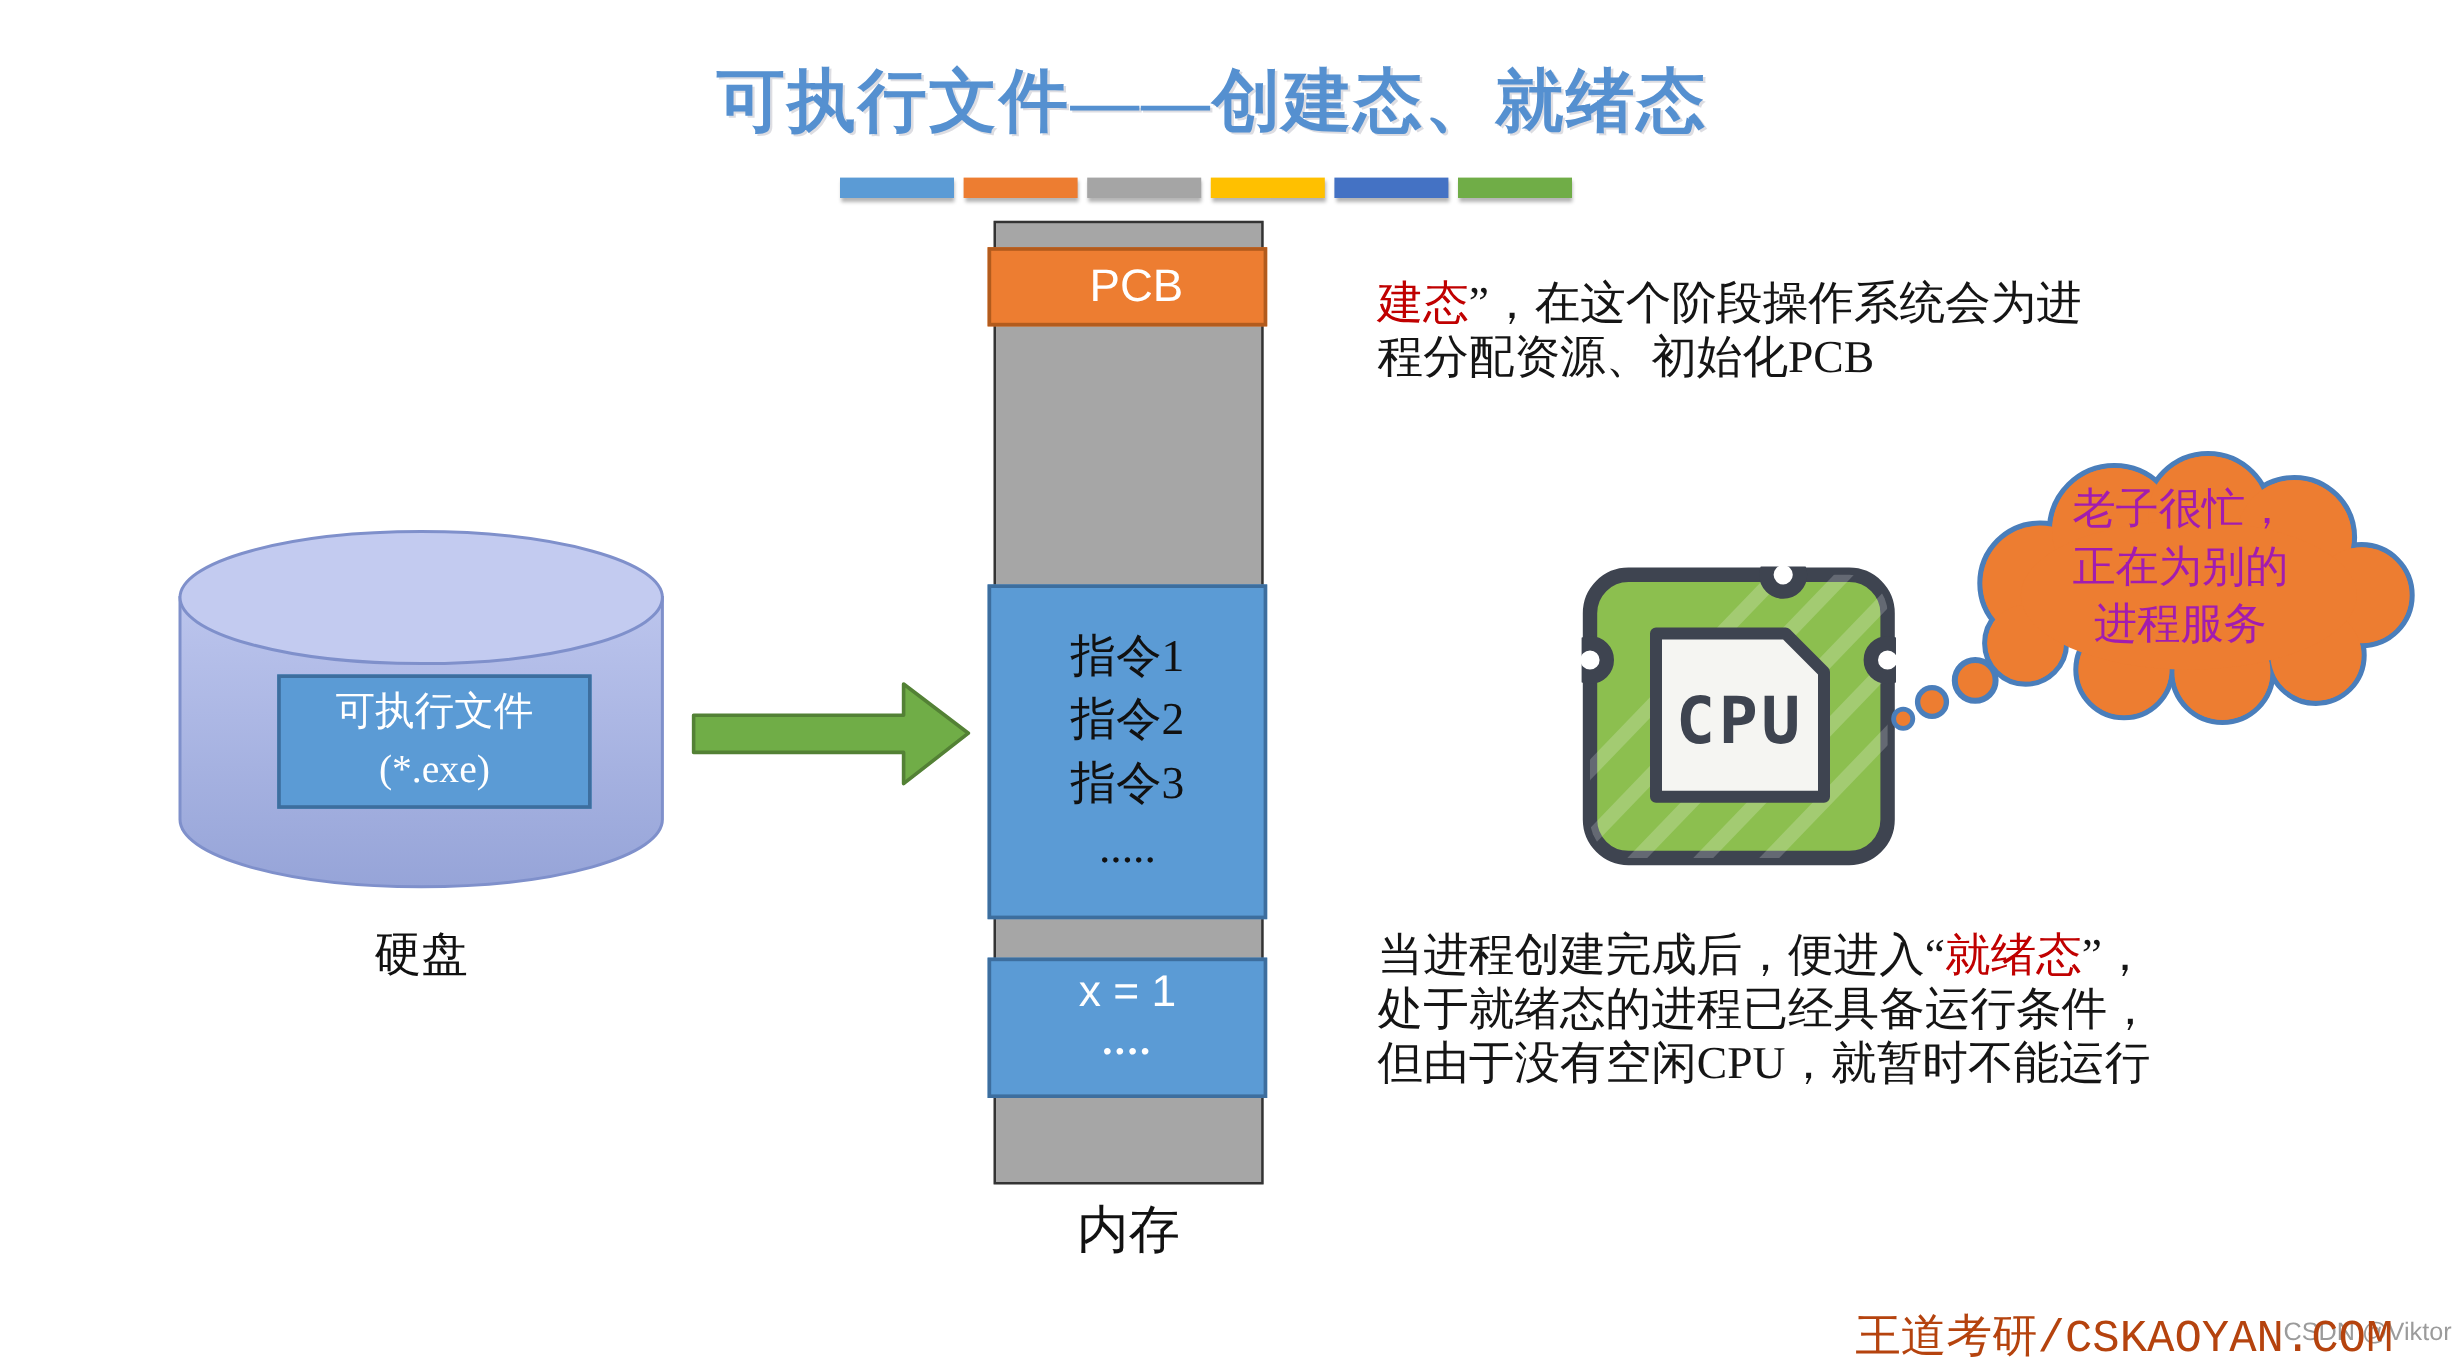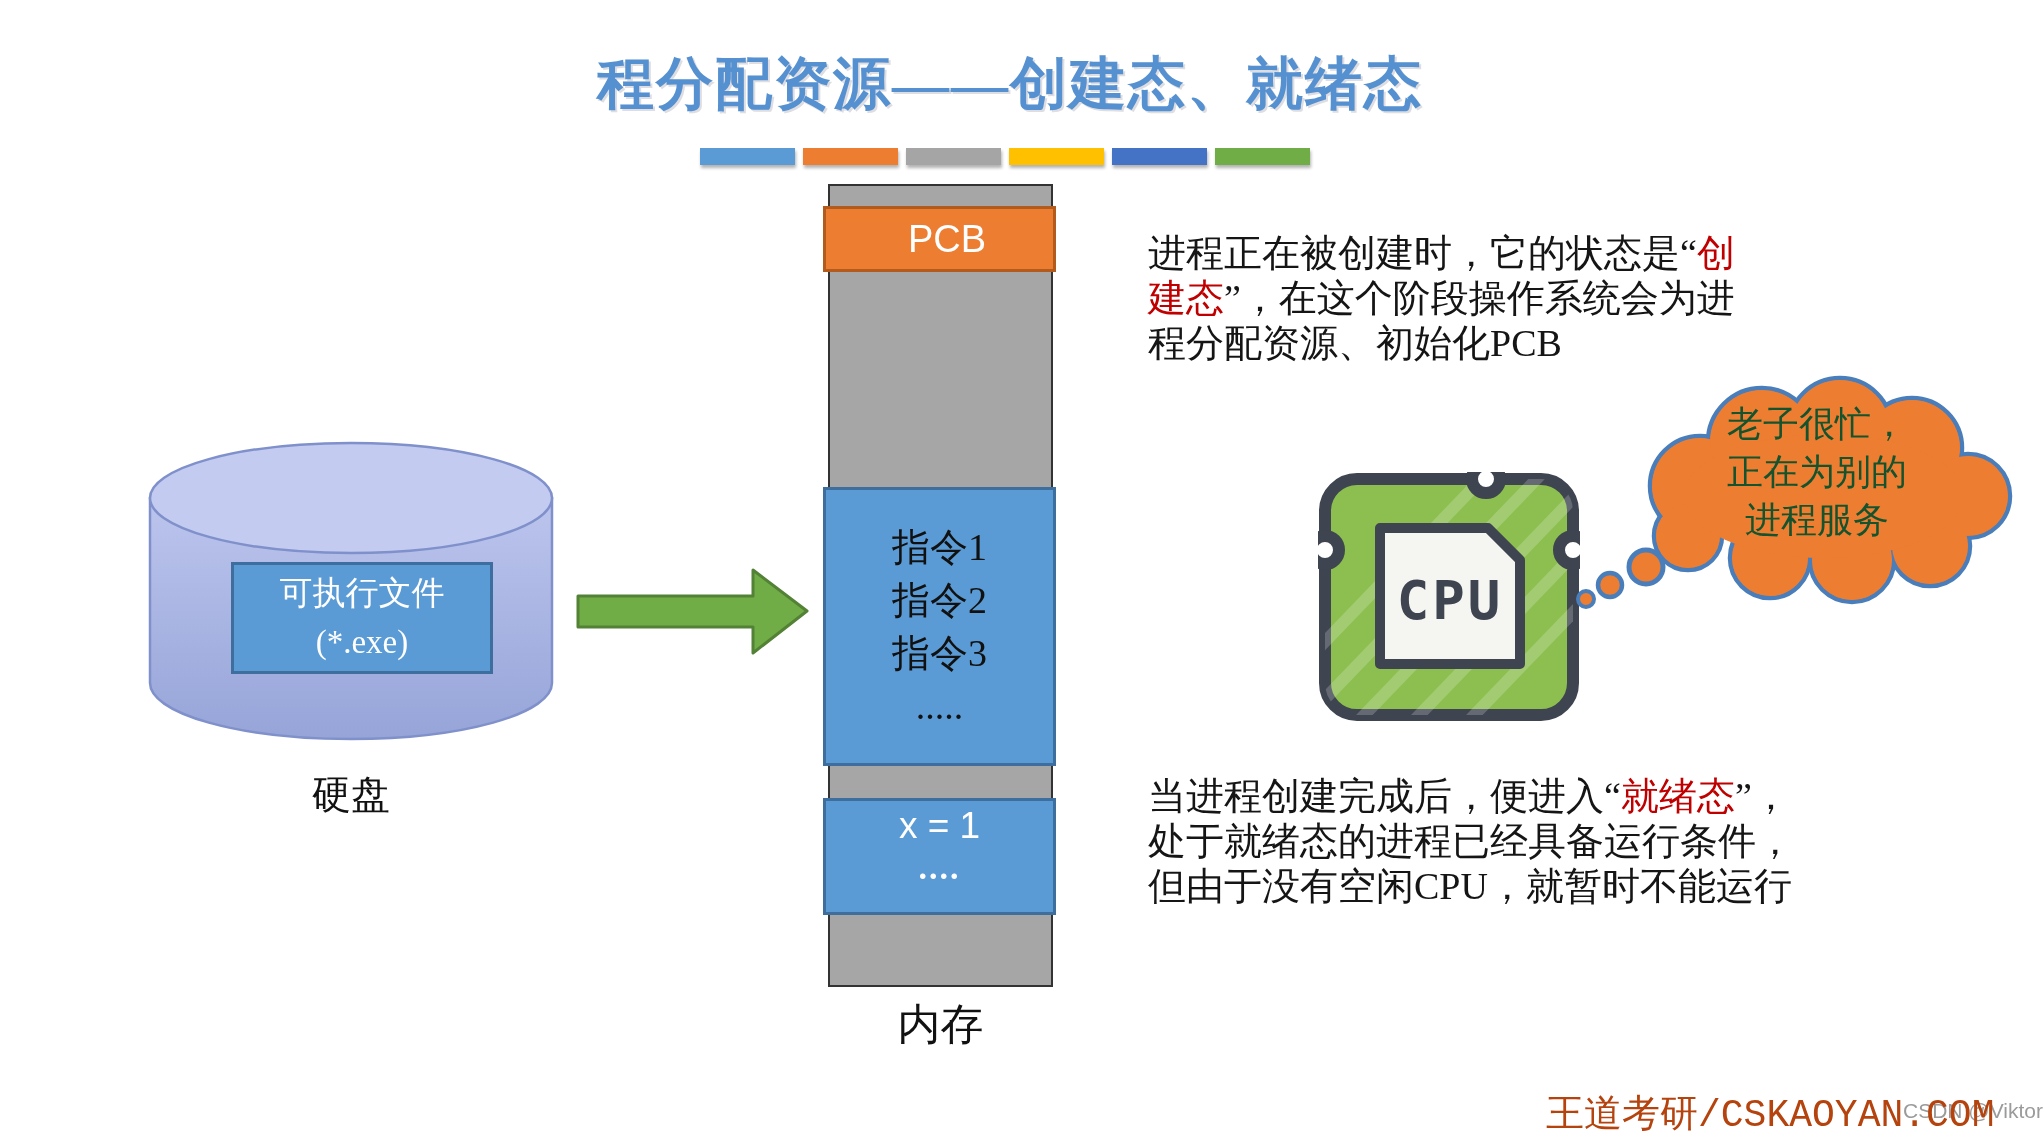--- a/index.html
+++ b/index.html
@@ -54,40 +54,40 @@
   .para{position:absolute;font-size:38px;line-height:45px;color:#151515;white-space:nowrap;}
   .para-create{left:1148px;top:231px;}
   .para-ready{left:1148px;top:774px;}
   .red{color:#C00000;}
   
   .cpu-svg{position:absolute;left:1318px;top:472px;}
   .dots-svg{position:absolute;left:1566px;top:543px;}
   .cloud-svg{position:absolute;left:1612px;top:374px;}
   .cloud-text{
     position:absolute;left:1672px;top:400px;width:290px;text-align:center;
-    color:#14532d;font-size:36px;line-height:48px;
+    color:#a21caf;font-size:36px;line-height:48px;
   }
   
   .brand{
     position:absolute;left:1546px;top:1088px;z-index:2;
     font-family:Liberation Mono, monospace;
     font-size:38px;color:#B5430E;white-space:nowrap;
   }
   .csdn{
     position:absolute;left:1903px;top:1099px;z-index:1;
     font-family:"Liberation Sans","DejaVu Sans",sans-serif;
     font-size:21px;color:#9B9B9B;white-space:nowrap;
   }
 </style>
 </head>
 <body>
 
 <div class="canvas">
 
-  <div class="title" style="color: rgb(85, 144, 208);">程分配资源——创建态、就绪态</div>
+  <div class="title" style="color: rgb(85, 144, 208);">可执行文件——创建态、就绪态</div>
 
   <div class="bars">
       <div style="background-color: rgb(91, 155, 213);"></div>
       <div style="background-color: rgb(237, 125, 49);"></div>
       <div style="background-color: rgb(165, 165, 165);"></div>
       <div style="background-color: rgb(255, 192, 0);"></div>
       <div style="background-color: rgb(68, 114, 196);"></div>
       <div style="background-color: rgb(112, 173, 71);"></div>
     </div>
 
@@ -121,21 +121,20 @@
         <div>.....</div>
       </div>
     <div class="mem-block data-block">
       <div class="data-line1">x = 1</div>
       <div class="data-line2">....</div>
     </div>
   </div>
   <div class="mem-label">内存</div>
 
   <div class="para para-create">
-    <div><span>进程正在被创建时，它的状态是“</span><span class="red">创</span></div>
     <div><span class="red">建态</span><span>”，在这个阶段操作系统会为进</span></div>
     <div>程分配资源、初始化PCB</div>
   </div>
 
   <svg class="cpu-svg" width="262" height="250" viewBox="0 0 262 250">
     <defs>
       <clipPath id="cpuclip">
           <rect x="7" y="7" width="248" height="236" rx="32"></rect>
         </clipPath>
     </defs>

